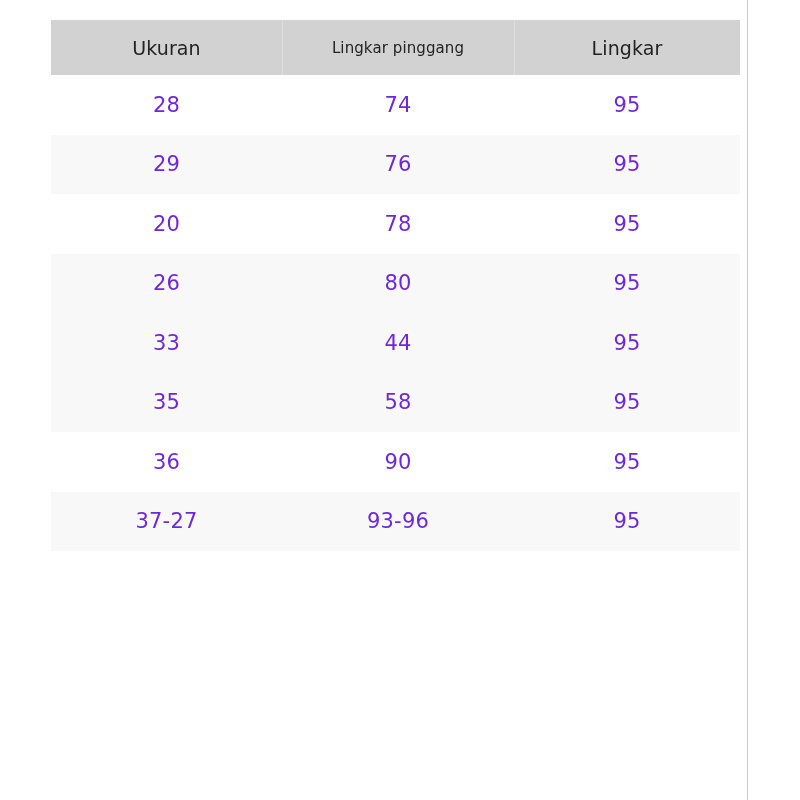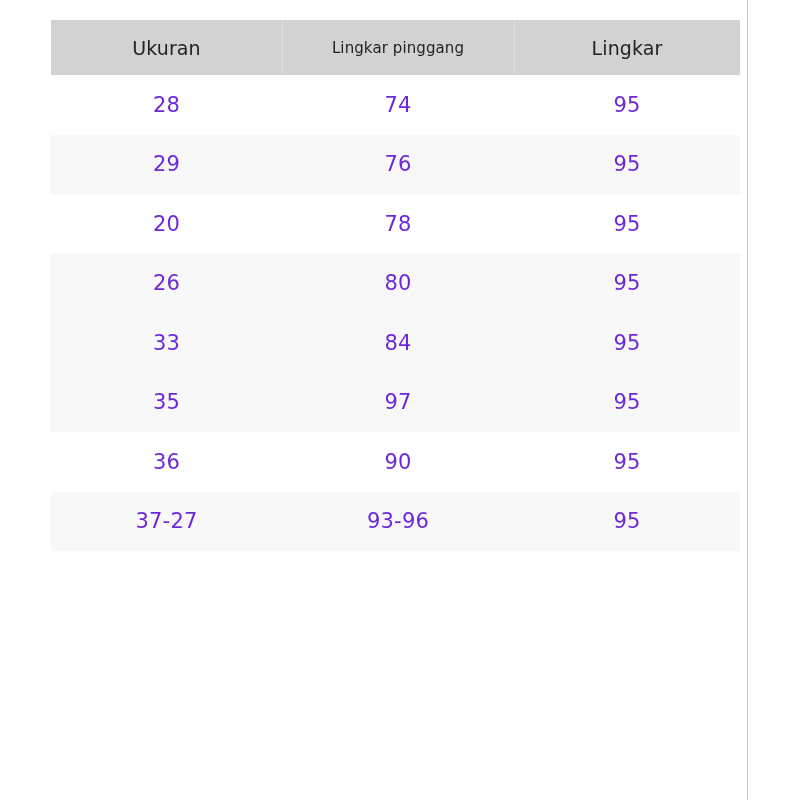--- a/index.html
+++ b/index.html
@@ -120,26 +120,26 @@
           <td>78</td>
           <td>95</td>
         </tr>
         <tr class="even">
           <td>26</td>
           <td>80</td>
           <td>95</td>
         </tr>
         <tr class="even">
           <td>33</td>
-          <td>84</td>
+          <td>44</td>
           <td>95</td>
         </tr>
         <tr class="even">
           <td>35</td>
-          <td>97</td>
+          <td>58</td>
           <td>95</td>
         </tr>
         <tr class="odd">
           <td>36</td>
           <td>90</td>
           <td>95</td>
         </tr>
         <tr class="even">
           <td>37-27</td>
           <td>93-96</td>

